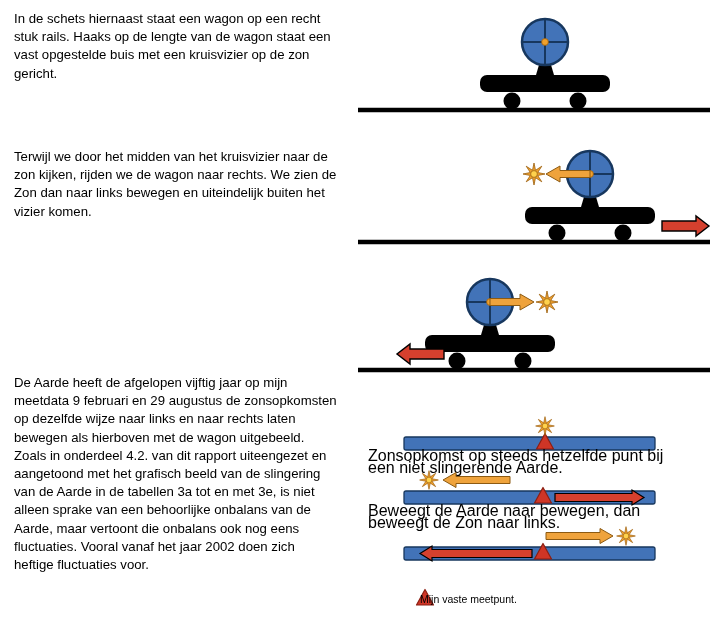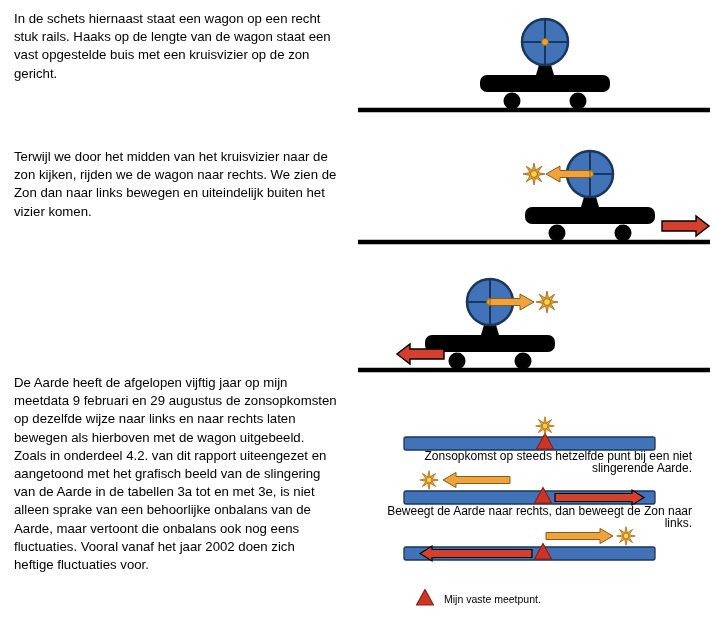--- a/index.html
+++ b/index.html
@@ -18,23 +18,23 @@
     width: 324px;
     margin: 0;
     font-size: 13.2px;
     line-height: 18.2px;
   }
   .diagram { position: absolute; }
   .caption {
     position: absolute;
     left: 368px;
     width: 324px;
-    font-size: 12px;
+    font-size: 16px;
     line-height: 12px;
-    text-align: right;
+    text-align: left;
   }
   .legend-label {
     position: absolute;
     font-size: 10.5px;
     line-height: 13px;
   }
 </style>
 </head>
 <body>
 
@@ -99,28 +99,28 @@
   </svg>
   <div class="caption" style="top:450px">Zonsopkomst op steeds hetzelfde punt bij een niet slingerende Aarde.</div>
 
   <svg class="diagram" style="left:398px;top:470px" width="262" height="38" viewBox="0 0 262 38">
     <rect x="6" y="21" width="251" height="13" rx="2" fill="var(--earth-blue)" stroke="var(--vizier-dark)" stroke-width="1.3"></rect>
     <polygon points="112,6.5 58,6.5 58,2.5 45,10 58,17.5 58,13.5 112,13.5" fill="var(--arrow-orange)" stroke="var(--arrow-orange-dark)" stroke-width="1"></polygon>
     <use href="#sun" transform="translate(31,10) scale(0.85)"></use>
     <polygon points="157,23.5 234,23.5 234,20 246,27.5 234,35 234,31.5 157,31.5" fill="var(--arrow-red)" stroke="#000" stroke-width="1.2"></polygon>
     <use href="#meetpunt" transform="translate(145,26)"></use>
   </svg>
-  <div class="caption" style="top:505px">Beweegt de Aarde naar rechts, dan beweegt de Zon naar links.</div>
+  <div class="caption" style="top:505px">Beweegt de Aarde naar bewegen, dan beweegt de Zon naar links.</div>
 
   <svg class="diagram" style="left:398px;top:526px" width="262" height="38" viewBox="0 0 262 38">
     <rect x="6" y="21" width="251" height="13" rx="2" fill="var(--earth-blue)" stroke="var(--vizier-dark)" stroke-width="1.3"></rect>
     <polygon points="148,6.5 202,6.5 202,2.5 215,10 202,17.5 202,13.5 148,13.5" fill="var(--arrow-orange)" stroke="var(--arrow-orange-dark)" stroke-width="1"></polygon>
     <use href="#sun" transform="translate(228,10) scale(0.85)"></use>
     <polygon points="134,23.5 34,23.5 34,20 22,27.5 34,35 34,31.5 134,31.5" fill="var(--arrow-red)" stroke="#000" stroke-width="1.2"></polygon>
     <use href="#meetpunt" transform="translate(145,26)"></use>
   </svg>
 
   <svg class="diagram" style="left:412px;top:588px" width="26" height="20" viewBox="0 0 26 20">
     <use href="#meetpunt" transform="translate(13,10)"></use>
   </svg>
-  <div class="legend-label" style="left:444px;top:593px">Mijn vaste meetpunt.</div>
+  <div class="legend-label" style="left:420px;top:593px">Mijn vaste meetpunt.</div>
 
 </div>
 
 </body></html>

